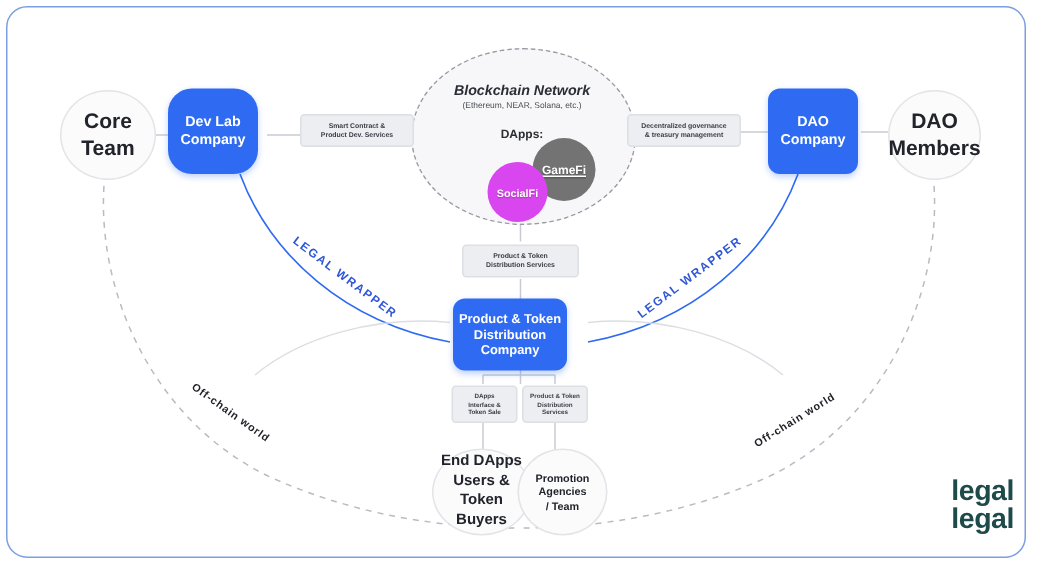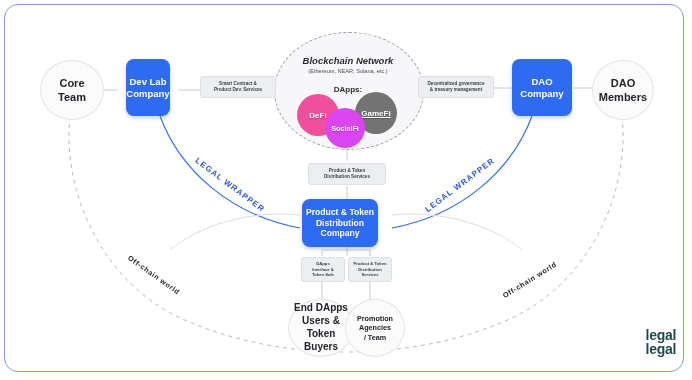--- a/index.html
+++ b/index.html
@@ -1,32 +1,32 @@
 <!DOCTYPE html>
 <html><head>
 <meta charset="utf-8">
 <style>
   html,body{margin:0;padding:0;background:#ffffff;}
   body{width:692px;height:380px;font-family:"Liberation Sans",sans-serif;}
   #frame{position:relative;width:692px;height:380px;overflow:hidden;background:#fff;}
   #border{position:absolute;left:4px;top:4px;width:680px;height:368px;border:1.5px solid #7b9fe0;border-radius:14px;box-sizing:border-box;}
   .svg-layer{position:absolute;left:0;top:0;width:692px;height:380px;}
   .node{position:absolute;box-sizing:border-box;display:flex;align-items:center;justify-content:center;text-align:center;}
-  .circ{border-radius:50%;background:#fbfbfc;border:1px solid #e3e4e8;color:#22242b;font-weight:bold;font-size:11px;line-height:1.28;}
+  .circ{border-radius:50%;background:#fbfbfc;border:1px solid #e3e4e8;color:#22242b;font-weight:bold;font-size:14px;line-height:1.28;}
   .bluebox{background:#2f6bf2;border-radius:8px;color:#ffffff;font-weight:bold;font-size:9.5px;line-height:1.25;box-shadow:0 2px 4px rgba(47,107,242,.3);}
   .greybox{background:#eceef1;border:1px solid #dcdfe4;border-radius:3px;color:#3a3d45;font-size:4.6px;font-weight:bold;line-height:1.35;padding:2px 3px;}
   .onchain-circle{position:absolute;border-radius:50%;background:#f7f7f9;border:1.4px dashed #9a9aa4;}
   .bubble{position:absolute;border-radius:50%;display:flex;align-items:center;justify-content:center;color:#fff;font-weight:bold;font-size:8px;text-shadow:0 1px 1px rgba(0,0,0,.25);}
   .ctext{position:absolute;text-align:center;}
   .bn-title{font-size:9.5px;font-weight:bold;color:#2b2d34;font-style:italic;}
   .bn-sub{font-size:5.6px;color:#4a4d55;}
   .bn-dapps{font-size:8px;font-weight:bold;color:#2b2d34;}
   .curve-lbl{font-size:7.2px;font-weight:bold;fill:#1f2127;font-family:"Liberation Sans",sans-serif;letter-spacing:.6px;}
   .curve-lbl-blue{font-size:8px;font-weight:bold;fill:#2f57d6;font-family:"Liberation Sans",sans-serif;letter-spacing:1.1px;}
-  #logo{position:absolute;right:16px;bottom:24px;text-align:left;color:#1f4a4a;font-weight:bold;font-size:14px;line-height:1.0;letter-spacing:-.3px;}
+  #logo{position:absolute;right:16px;bottom:24px;text-align:left;color:#1f4a4a;font-weight:bold;font-size:19px;line-height:1.0;letter-spacing:-.3px;}
 </style>
 </head>
 <body>
 
 <div id="frame">
   <div id="border"></div>
 
   <svg class="svg-layer" viewBox="0 0 692 380">
     <defs>
       <marker id="ah" markerWidth="7" markerHeight="7" refX="5.2" refY="3" orient="auto">
@@ -81,27 +81,26 @@
     <text class="curve-lbl-blue">
       <textPath href="#arc-wrapr" startOffset="50%" text-anchor="middle">LEGAL WRAPPER</textPath>
     </text>
   </svg>
 
   <div class="onchain-circle" style="left:274px;top:32px;width:148px;height:116px;"></div>
   <div class="ctext bn-title" style="left:274px;top:55px;width:148px;">Blockchain Network</div>
   <div class="ctext bn-sub" style="left:274px;top:68px;width:148px;">(Ethereum, NEAR, Solana, etc.)</div>
   <div class="ctext bn-dapps" style="left:274px;top:85px;width:148px;">DApps:</div>
 
-  <div class="bubble" style="left:297px;top:94px;width:42px;height:42px;background:#ef4f9b;">DeFi</div>
   <div class="bubble" style="left:355px;top:92px;width:42px;height:42px;background:#737373;text-decoration:underline;">GameFi</div>
   <div class="bubble" style="left:325px;top:108px;width:40px;height:40px;background:#d946ef;font-size:7.2px;">SocialFi</div>
 
   <div class="node circ" style="left:40px;top:60px;width:64px;height:60px;white-space:pre-line;">Core
 Team</div>
-  <div class="node bluebox" style="left:126px;top:59px;width:44px;height:57px;white-space:pre-line;">Dev Lab
+  <div class="node bluebox" style="left:112px;top:59px;width:60px;height:57px;white-space:pre-line;border-radius:16px;">Dev Lab
 Company</div>
   <div class="node greybox" style="left:200px;top:76px;width:76px;height:22px;white-space:pre-line;">Smart Contract &amp;
 Product Dev. Services</div>
   <div class="node greybox" style="left:418px;top:76px;width:76px;height:22px;white-space:pre-line;">Decentralized governance
 &amp; treasury management</div>
   <div class="node bluebox" style="left:512px;top:59px;width:60px;height:57px;white-space:pre-line;">DAO
 Company</div>
   <div class="node circ" style="left:592px;top:60px;width:62px;height:60px;white-space:pre-line;">DAO
 Members</div>
 

